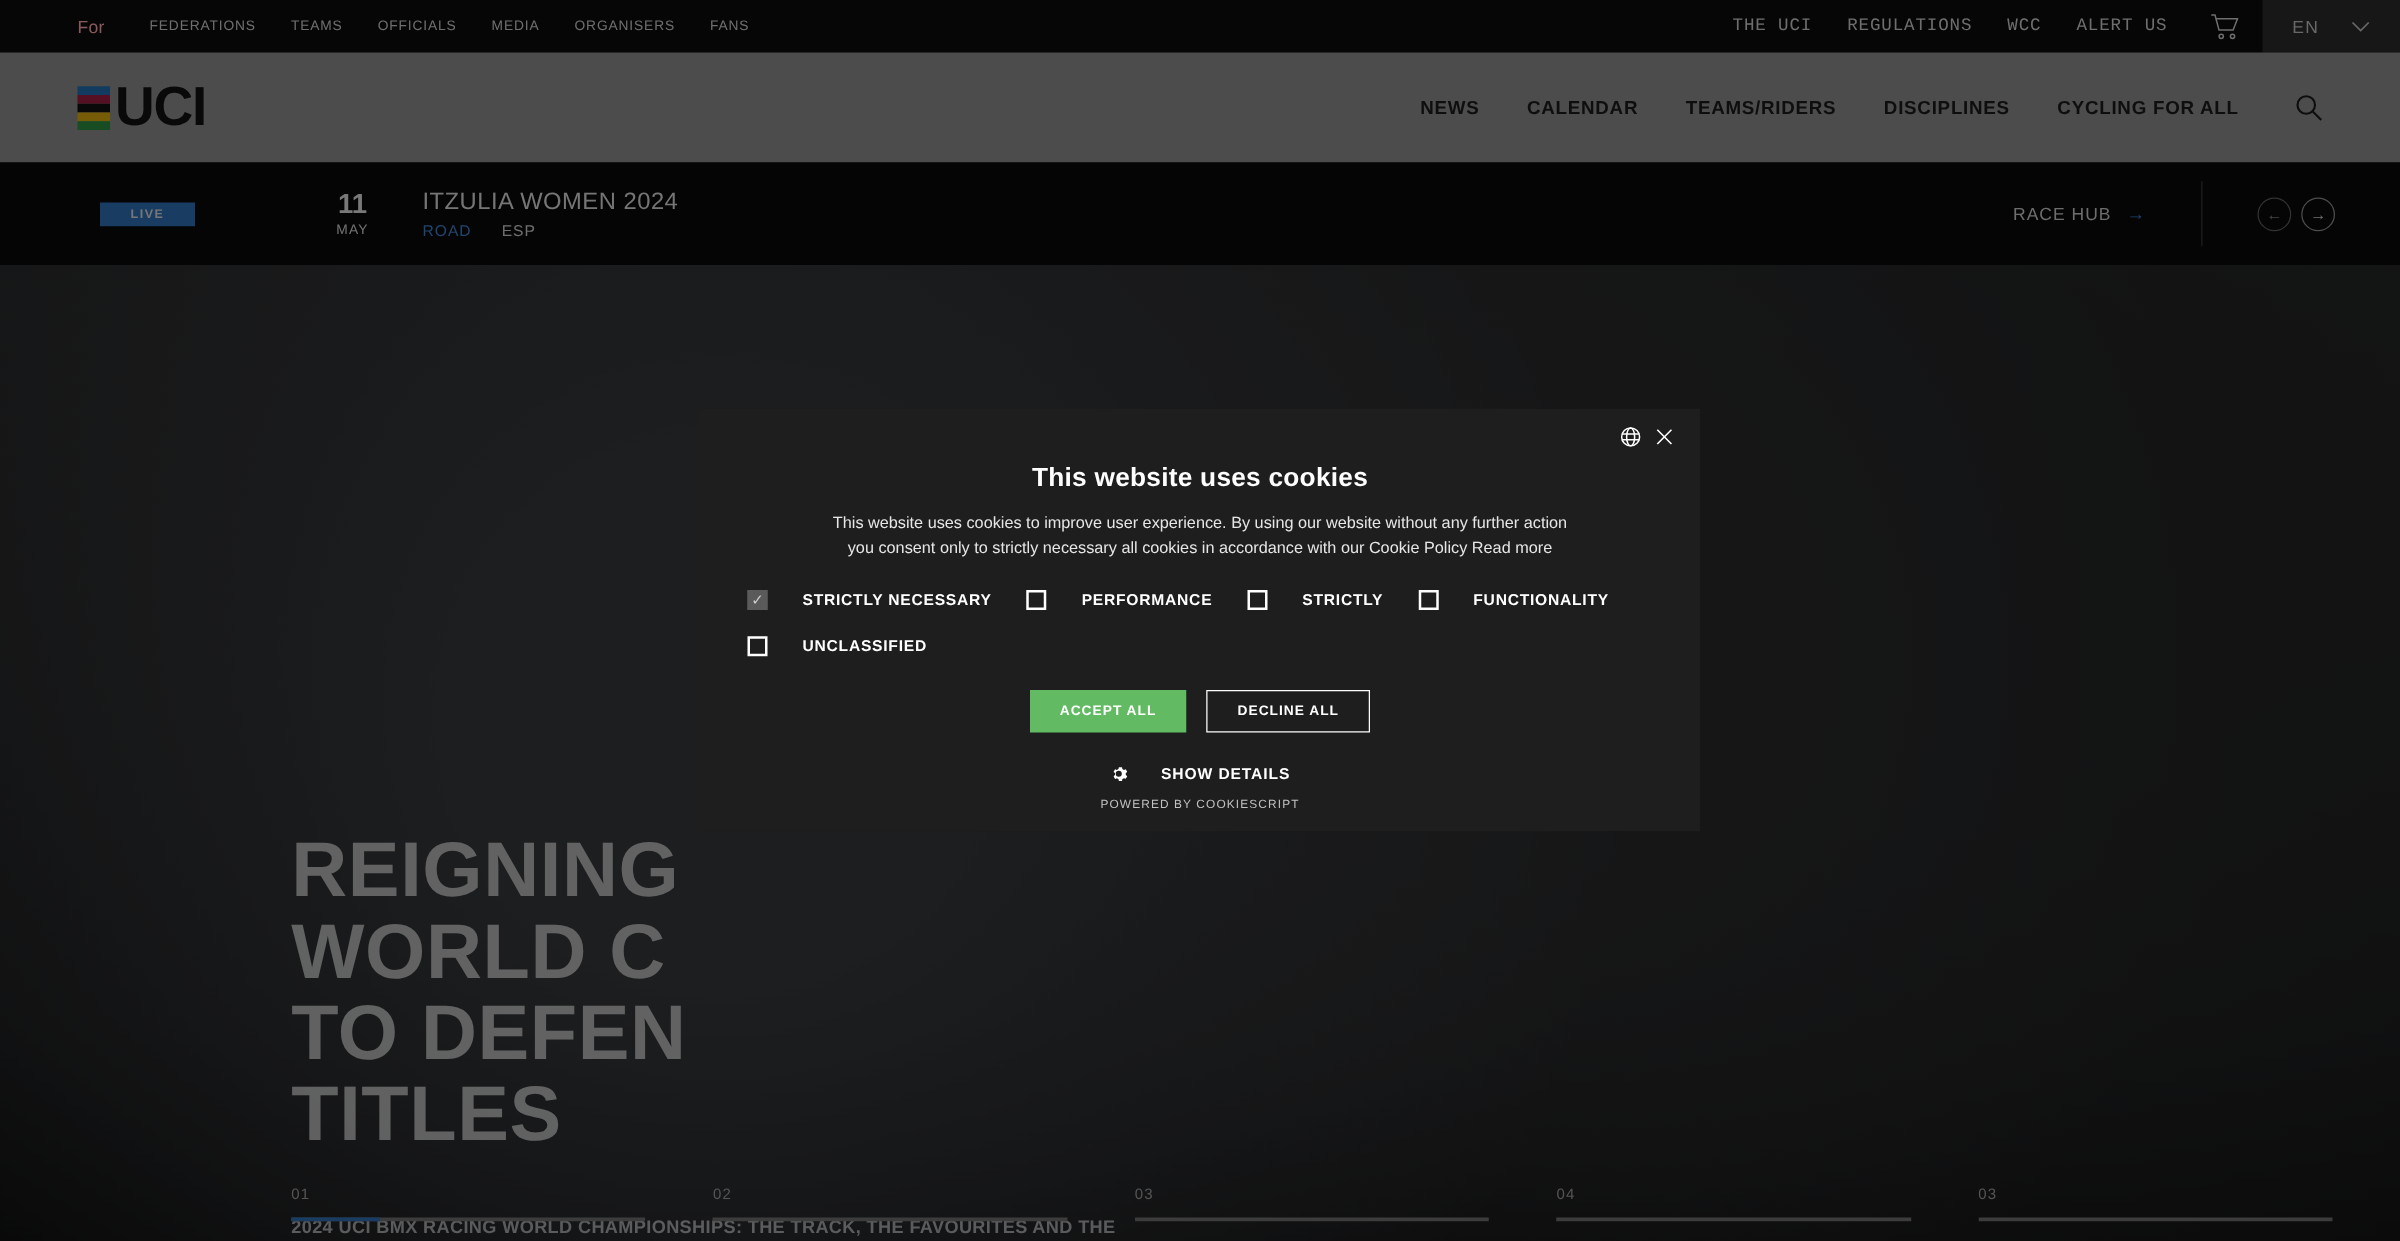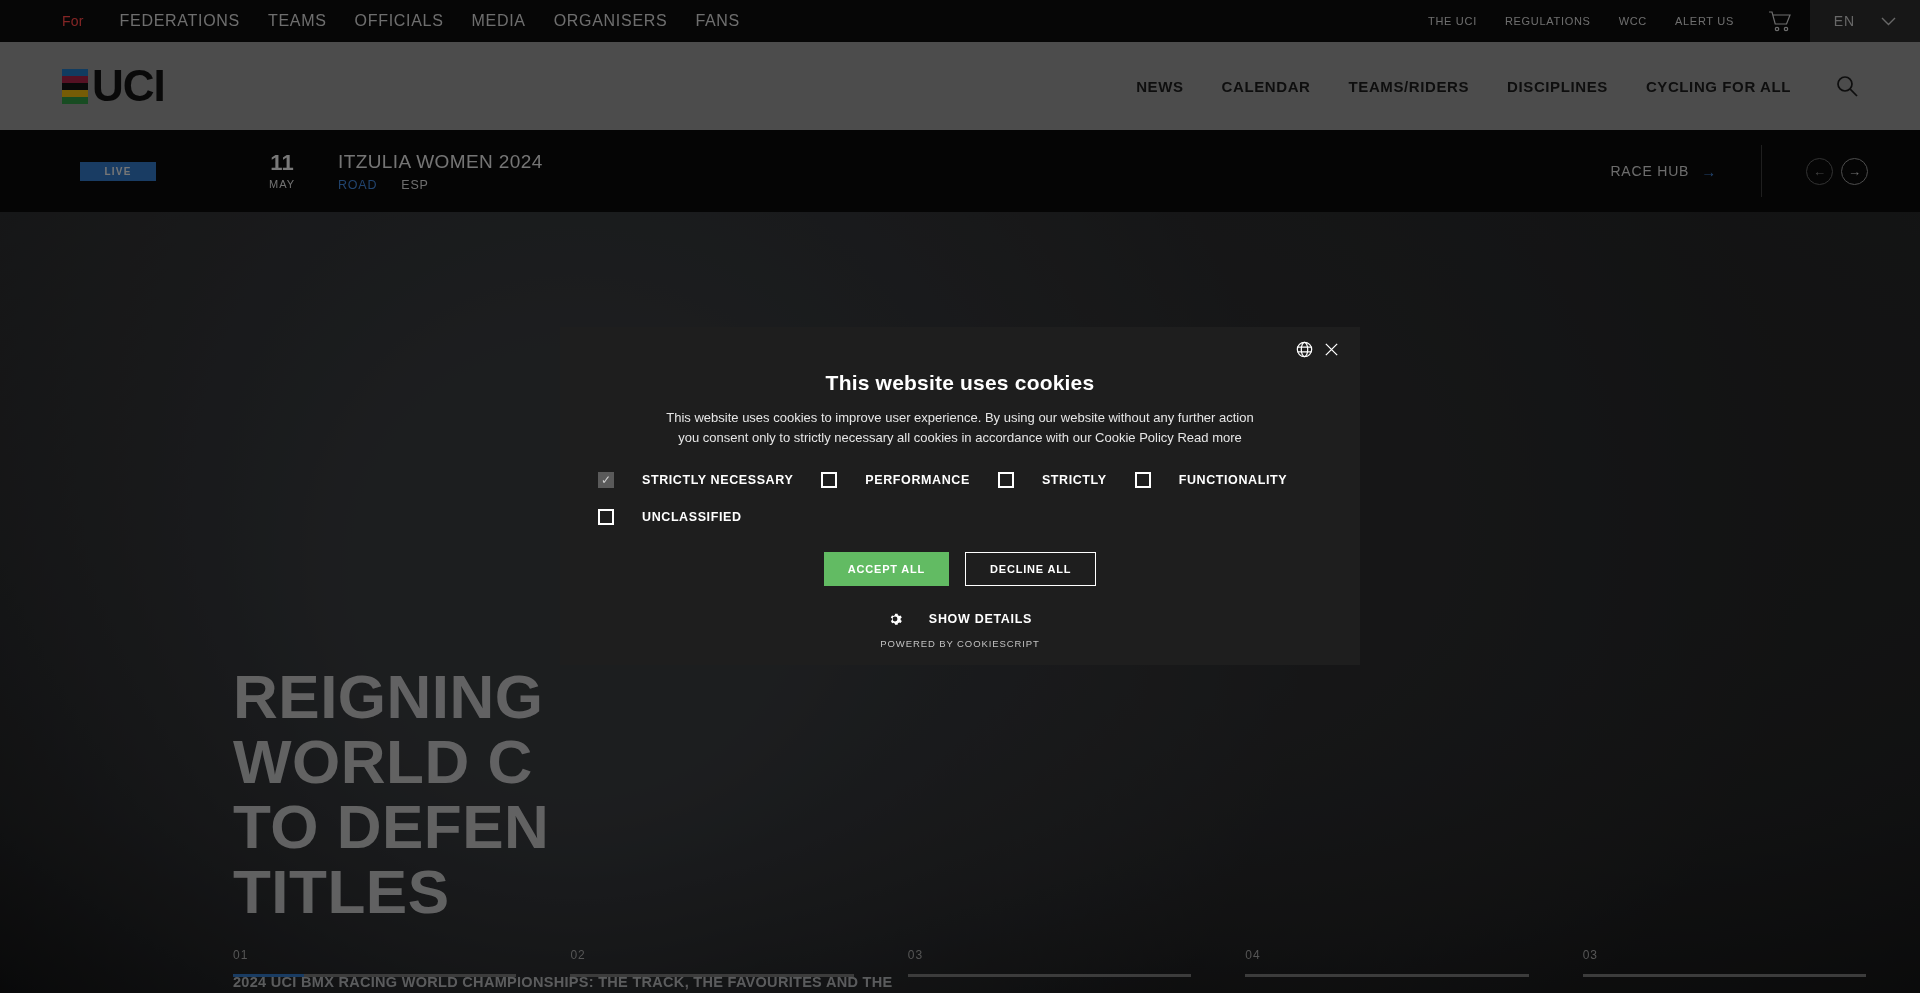--- a/index.html
+++ b/index.html
@@ -11,33 +11,33 @@
   }
 
   
   .topbar {
     position: absolute; top: 0; left: 0; width: 1920px; height: 42px;
     background: #0c0c0c;
     display: flex; align-items: center;
   }
   .topbar-left { display: flex; align-items: center; padding-left: 62px; gap: 0; }
   .for-label {
-    color: #ef4444; font-size: 14px; letter-spacing: .2px;
+    color: #fca5a5; font-size: 14px; letter-spacing: .2px;
     margin-right: 22px; font-family: "Liberation Sans", sans-serif;
   }
   .top-link {
-    color: #c8c8c8; font-size: 16px; letter-spacing: .7px;
+    color: #c8c8c8; font-size: 11px; letter-spacing: .7px;
     padding: 0 14px; text-transform: uppercase; white-space: nowrap;
   }
   .topbar-right {
     margin-left: auto; display: flex; align-items: center; height: 42px;
   }
   .top-link-r {
-    color: #c8c8c8; font-size: 11px; letter-spacing: .7px;
-    padding: 0 14px; text-transform: uppercase; white-space: nowrap;
+    color: #c8c8c8; font-size: 14px; letter-spacing: .7px;
+    padding: 0 14px; text-transform: uppercase; white-space: nowrap; font-family: Liberation Mono, monospace;
   }
   .cart-wrap {
     width: 62px; height: 42px; display: flex; align-items: center; justify-content: center;
   }
   .lang-wrap {
     width: 110px; height: 42px; background: #2b2b2b;
     display: flex; align-items: center; justify-content: center; gap: 26px;
   }
   .lang-code { color: #bdbdbd; font-size: 14px; letter-spacing: 1px; }
 

